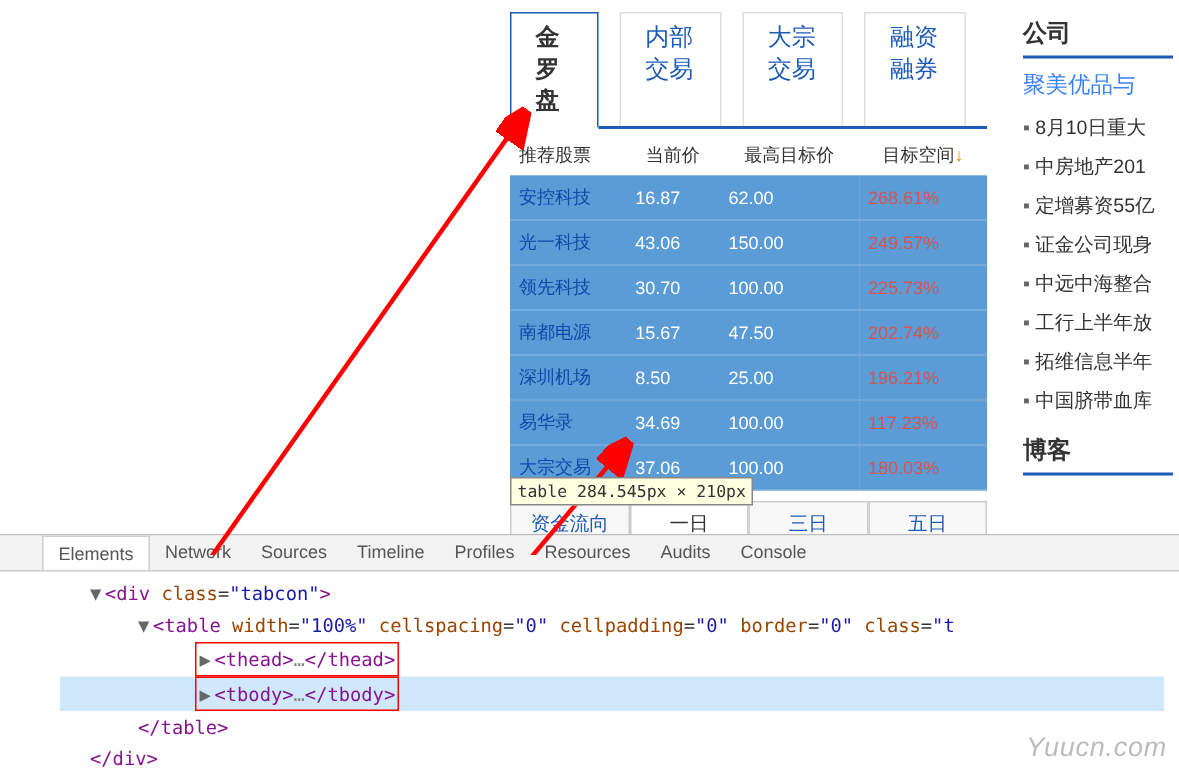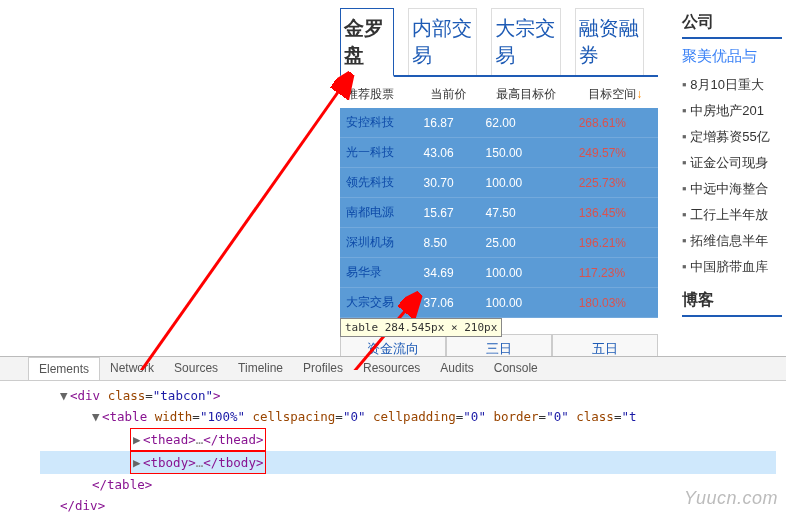--- a/index.html
+++ b/index.html
@@ -1,20 +1,20 @@
 <!DOCTYPE html>
 <html><head>
 <meta charset="utf-8">
 <style>
   * { box-sizing: border-box; margin: 0; padding: 0; }
   body { font-family: "Microsoft YaHei", Arial, sans-serif; font-size: 13px; color: #333; width: 786px; height: 515px; position: relative; background: #fff; overflow: hidden; }
   
   .top-area { position: absolute; top: 8px; left: 340px; width: 318px; }
   .tabs-row { display: flex; border-bottom: 2px solid #1e5bb5; background: #fff; }
-  .tab { padding: 6px 3px; color: #1e5bb5; cursor: pointer; font-size: 20px; border: 1px solid #ddd; border-bottom: none; background: #fff; margin-right: 14px; }
+  .tab { padding: 6px 16px; color: #1e5bb5; cursor: pointer; font-size: 16px; border: 1px solid #ddd; border-bottom: none; background: #fff; margin-right: 14px; }
   .tab.active { color: #333; font-weight: bold; border: 1px solid #1e5bb5; border-bottom: 2px solid #fff; margin-bottom: -2px; }
   
   .data-table { width: 100%; border-collapse: collapse; margin-top: 4px; }
   .data-table th { padding: 5px 6px; font-size: 12px; font-weight: normal; color: #333; background: #fff; }
   .data-table th:first-child { text-align: left; }
   .data-table th .arrow-down { color: #ff8c00; font-weight: bold; }
   .data-table tbody { background: #5b9bd5; }
   .data-table td { padding: 6px; font-size: 12px; background: rgba(91,155,213,0.7); color: #fff; border-bottom: 1px solid rgba(255,255,255,0.15); }
   .data-table td:first-child { text-align: left; color: #0d4aa8; }
   .data-table td.pct { color: #d9534f; }
@@ -91,21 +91,21 @@
       <tr>
           <td>领先科技</td>
           <td>30.70</td>
           <td>100.00</td>
           <td class="pct">225.73%</td>
         </tr>
       <tr>
           <td>南都电源</td>
           <td>15.67</td>
           <td>47.50</td>
-          <td class="pct">136.45%</td>
+          <td class="pct">202.74%</td>
         </tr>
       <tr>
           <td>深圳机场</td>
           <td>8.50</td>
           <td>25.00</td>
           <td class="pct">196.21%</td>
         </tr>
       <tr>
           <td>易华录</td>
           <td>34.69</td>
@@ -119,20 +119,21 @@
           <td class="pct">180.03%</td>
         </tr>
     </tbody>
   </table>
 </div>
 
 <div class="tooltip-box">table 284.545px × 210px</div>
 
 <div class="tabs-row2">
   <div class="tab2">资金流向</div>
+  <div class="tab2 active">一日</div>
   <div class="tab2">三日</div>
   <div class="tab2">五日</div>
 </div>
 
 <div class="right-col">
   <div class="section-head">公司</div>
   <div class="headline-link">聚美优品与</div>
   <ul class="news-list">
     <li>8月10日重大</li>
     <li>中房地产201</li>

